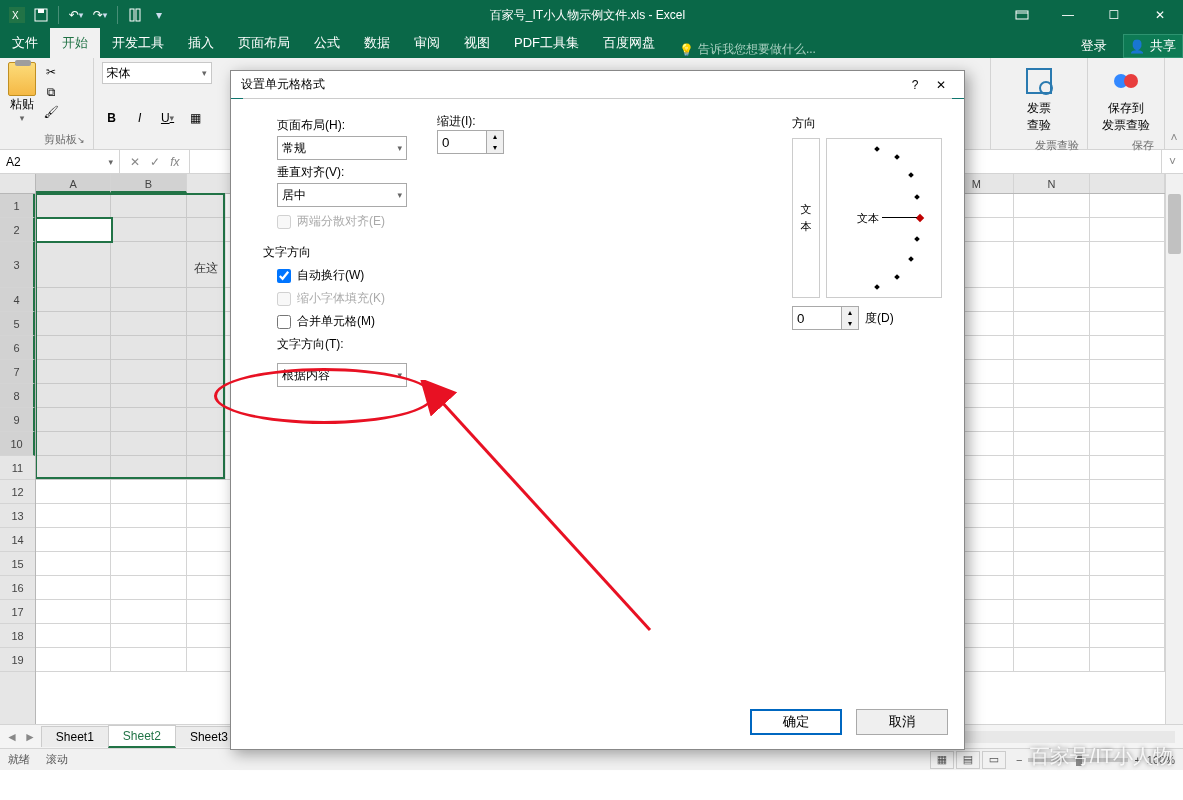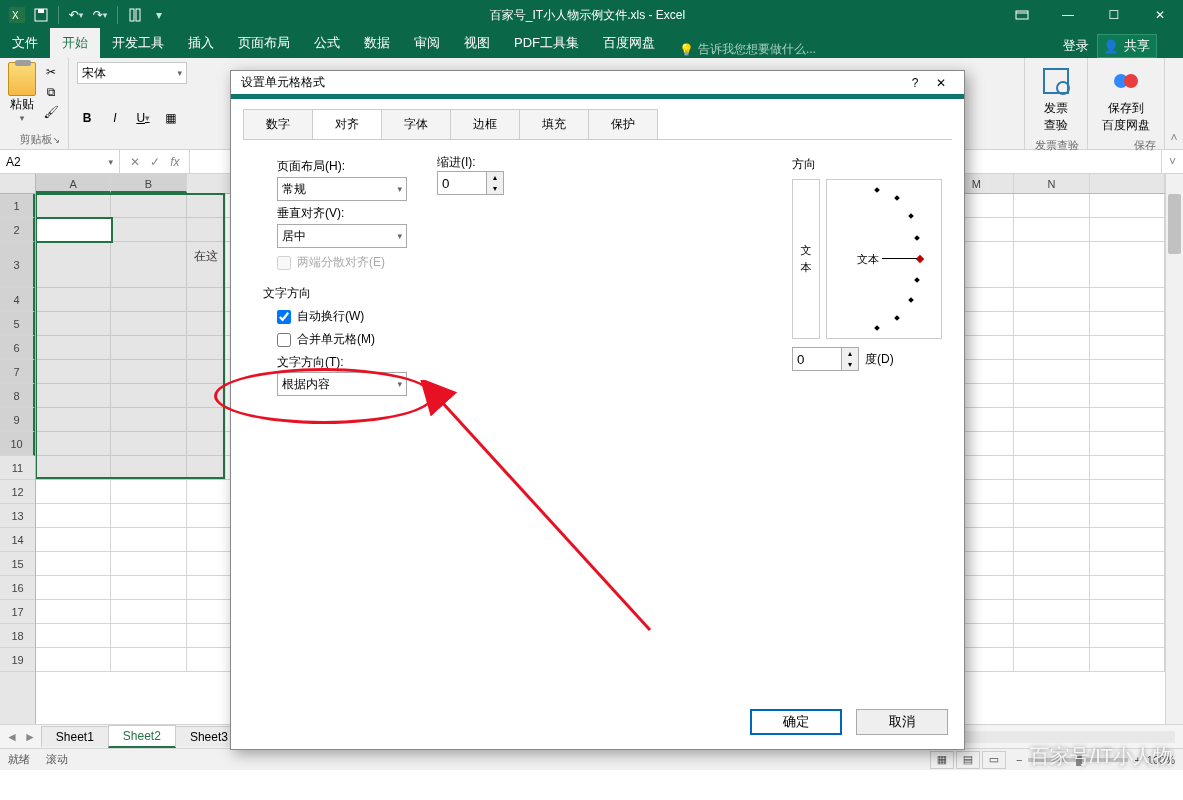--- a/index.html
+++ b/index.html
@@ -13,27 +13,27 @@
 .titlebar .title { flex: 1; text-align: center; color: #fff; }
 .titlebar .wincontrols { display: flex; }
 .titlebar .wincontrols .icon { width: 46px; height: 30px; display: flex; align-items: center; justify-content: center; color: #fff; }
 
 
 .ribbon-tabs { height: 28px; background: #0a6848; display: flex; align-items: flex-end; font-size: 13px; }
 .ribbon-tabs .tab { padding: 6px 12px; color: #fff; cursor: pointer; }
 .ribbon-tabs .tab.active { background: #f1f1f1; color: #217346; }
 .ribbon-tabs .tell-me { display: flex; align-items: center; gap: 4px; color: #a8d0c0; padding: 0 12px; font-size: 12px; }
 .ribbon-tabs .spacer { flex: 1; }
-.ribbon-tabs .right { display: flex; align-items: center; gap: 8px; padding-right: 26px; color: #fff; justify-content: flex-end; }
+.ribbon-tabs .right { display: flex; align-items: center; gap: 16px; padding-right: 0; color: #fff; justify-content: flex-end; }
 .ribbon-tabs .right .share { background: #0d7a54; border: 1px solid #2e9370; padding: 2px 6px; display:flex; align-items:center; gap:4px;}
 
 
 .ribbon { height: 92px; background: #f1f1f1; border-bottom: 1px solid #d4d4d4; display: flex; font-size: 12px; }
 .ribbon .group { border-right: 1px solid #d4d4d4; padding: 4px 8px 2px; display: flex; flex-direction: column; justify-content: space-between;}
-.ribbon .group-label { text-align: center; font-size: 11px; color: #6e6e6e; padding-top: 2px; display:flex; justify-content:flex-end; align-items:center; gap:0;}
+.ribbon .group-label { text-align: center; font-size: 11px; color: #6e6e6e; padding-top: 2px; display:flex; justify-content:space-between; align-items:center; gap:0;margin-left:36px;}
 .ribbon .clipboard-main { display: flex; gap: 6px; }
 .ribbon .paste-big { display: flex; flex-direction: column; align-items: center; cursor:pointer; }
 .ribbon .paste-icon { width: 28px; height: 34px; background: linear-gradient(#fcdc7a,#f5b946); border:1px solid #c08f22; border-radius:2px; position:relative; }
 .ribbon .paste-icon::before{content:"";position:absolute;top:-3px;left:6px;width:16px;height:6px;background:#9e9e9e;border-radius:2px;}
 .ribbon .clip-side { display: flex; flex-direction: column; gap: 4px; padding-top:2px;}
 .ribbon .clip-side .icon { width: 18px; height: 16px; cursor:pointer; display:flex; align-items:center; justify-content:center;}
 .ribbon .font-top { display: flex; align-items: center; gap: 6px; }
 .ribbon .font-select { width: 110px; height: 22px; border: 1px solid #c8c8c8; background: #fff; padding: 0 4px; font-size: 12px; display:flex; align-items:center; justify-content:space-between;}
 .ribbon .font-bottom { display: flex; gap: 8px; align-items: center; padding-top:6px;}
 .ribbon .btn-icon { width: 20px; height: 20px; display: flex; align-items: center; justify-content: center; cursor: pointer; font-size:12px;}
@@ -80,21 +80,21 @@
 .statusbar{height:22px;background:#f1f1f1;border-top:1px solid #d4d4d4;display:flex;align-items:center;font-size:11px;color:#555;padding:0 8px;}
 .statusbar .spacer{flex:1;}
 .statusbar .views{display:flex;gap:2px;}
 .statusbar .views .v{width:24px;height:18px;border:1px solid #ccc;display:flex;align-items:center;justify-content:center;}
 .statusbar .zoom{display:flex;align-items:center;gap:6px;margin-left:10px;}
 .statusbar .slider{width:100px;height:4px;background:#c8c8c8;position:relative;}
 .statusbar .slider .sthumb{position:absolute;left:48px;top:-4px;width:6px;height:12px;background:#888;}
 
 
 .dialog{position:absolute;left:230px;top:70px;width:735px;height:680px;background:#fff;border:1px solid #888;box-shadow:4px 4px 14px rgba(0,0,0,0.35);font-size:12px;z-index:100;}
-.dialog .dtitle{height:28px;display:flex;align-items:center;padding:0 10px;border-bottom:5px solid #0f766e;}
+.dialog .dtitle{height:28px;display:flex;align-items:center;padding:0 10px;border-bottom:1px solid #0f766e;}
 .dialog .dtitle .t{flex:1;}
 .dialog .dtitle .hlp,.dialog .dtitle .cls{width:26px;text-align:center;cursor:pointer;}
 .dialog .dtabs{display:flex;padding:10px 12px 0;}
 .dialog .dtabs .dt{padding:6px 22px;border:1px solid #ccc;background:#f4f4f4;margin-right:-1px;cursor:pointer;}
 .dialog .dtabs .dt.active{background:#fff;border-bottom:1px solid #fff;}
 .dialog .dbody{padding:14px 20px;position:relative;border-top:1px solid #ccc;margin:0 12px;margin-top:-1px;height:560px;}
 .dialog .section-title{margin:8px 0 6px;font-size:12px;}
 .dialog .field{margin:4px 0 4px 14px;display:flex;align-items:center;gap:8px;}
 .dialog .field label{display:block;}
 .dialog select,.dialog .combo{width:130px;height:24px;border:1px solid #a9a9a9;background:#fff;padding:0 4px;display:flex;align-items:center;justify-content:space-between;}
@@ -248,21 +248,21 @@
   </div>
   <div class="group">
     <div class="big-btn">
       <span class="bigicon">
           <svg width="30" height="30">
             <circle cx="10" cy="15" r="7" fill="#3388ff"></circle>
             <circle cx="20" cy="15" r="7" fill="#e83e3e"></circle>
           </svg>
         </span>
       <span style="white-space:pre;text-align:center">保存到
-百度网盘</span>
+发票查验</span>
     </div>
     <div class="group-label">保存</div>
   </div>
   <div style="width:18px;display:flex;align-items:flex-end;justify-content:center;padding-bottom:4px;color:#888;">˄</div>
 </div>
 
 <div class="formula-bar">
   <div class="namebox">
       <span>A2</span>
       <span class="dd">▾</span>
@@ -458,21 +458,21 @@
           <div class="cell"></div>
           <div class="cell"></div>
           <div class="cell" style="width:760px"></div>
           <div class="cell"></div>
           <div class="cell"></div>
           <div class="cell"></div>
         </div>
       <div class="selgray" style="left:0;top:0;width:190px;height:286px"></div>
       <div class="selection" style="left:-1px;top:-1px;width:190px;height:286px"></div>
       <div class="active" style="left:-1px;top:23px;width:78px;height:26px"></div>
-      <div class="text-in" style="left:158px;top:54px">在这</div>
+      <div class="text-in" style="left:158px;top:66px">在这</div>
     </div>
   </div>
   <div class="vscroll">
       <div style="height:20px"></div>
       <div class="thumb"></div>
     </div>
 </div>
 
 <div class="sheet-tabs">
   <div class="nav">
@@ -505,28 +505,20 @@
     <span>+</span>
     <span>100%</span>
   </div>
 </div>
 
 <div class="dialog">
   <div class="dtitle">
     <span class="t">设置单元格格式</span>
     <span class="hlp">?</span>
     <span class="cls">✕</span>
-  </div>
-  <div class="dtabs">
-    <div class="dt">数字</div>
-    <div class="dt active">对齐</div>
-    <div class="dt">字体</div>
-    <div class="dt">边框</div>
-    <div class="dt">填充</div>
-    <div class="dt">保护</div>
   </div>
   <div class="dbody">
     <div style="display:flex;gap:30px;align-items:flex-start;">
       <div>
         <div class="field" style="flex-direction:column;align-items:flex-start;gap:2px">
           <label>页面布局(H):</label>
           <div class="combo">
               <span>常规</span>
               <span class="dd">▾</span>
             </div>
@@ -553,26 +545,30 @@
             </div>
         </div>
       </div>
     </div>
 
     <div class="section-title">文字方向</div>
     <div class="chk">
       <input type="checkbox" checked="" style="">
       <span>自动换行(W)</span>
     </div>
+    <div class="chk disabled">
+      <input type="checkbox" disabled="" style="">
+      <span>缩小字体填充(K)</span>
+    </div>
     <div class="chk">
       <input type="checkbox" style="">
       <span>合并单元格(M)</span>
     </div>
 
-    <div class="field" style="flex-direction:column;align-items:flex-start;gap:1px">
+    <div class="field" style="flex-direction:column;align-items:flex-start;gap:10px">
       <label>文字方向(T):</label>
       <div class="combo">
           <span>根据内容</span>
           <span class="dd">▾</span>
         </div>
     </div>
 
     <div class="orient-box">
       <div class="section-title">方向</div>
       <div class="orient-area">

